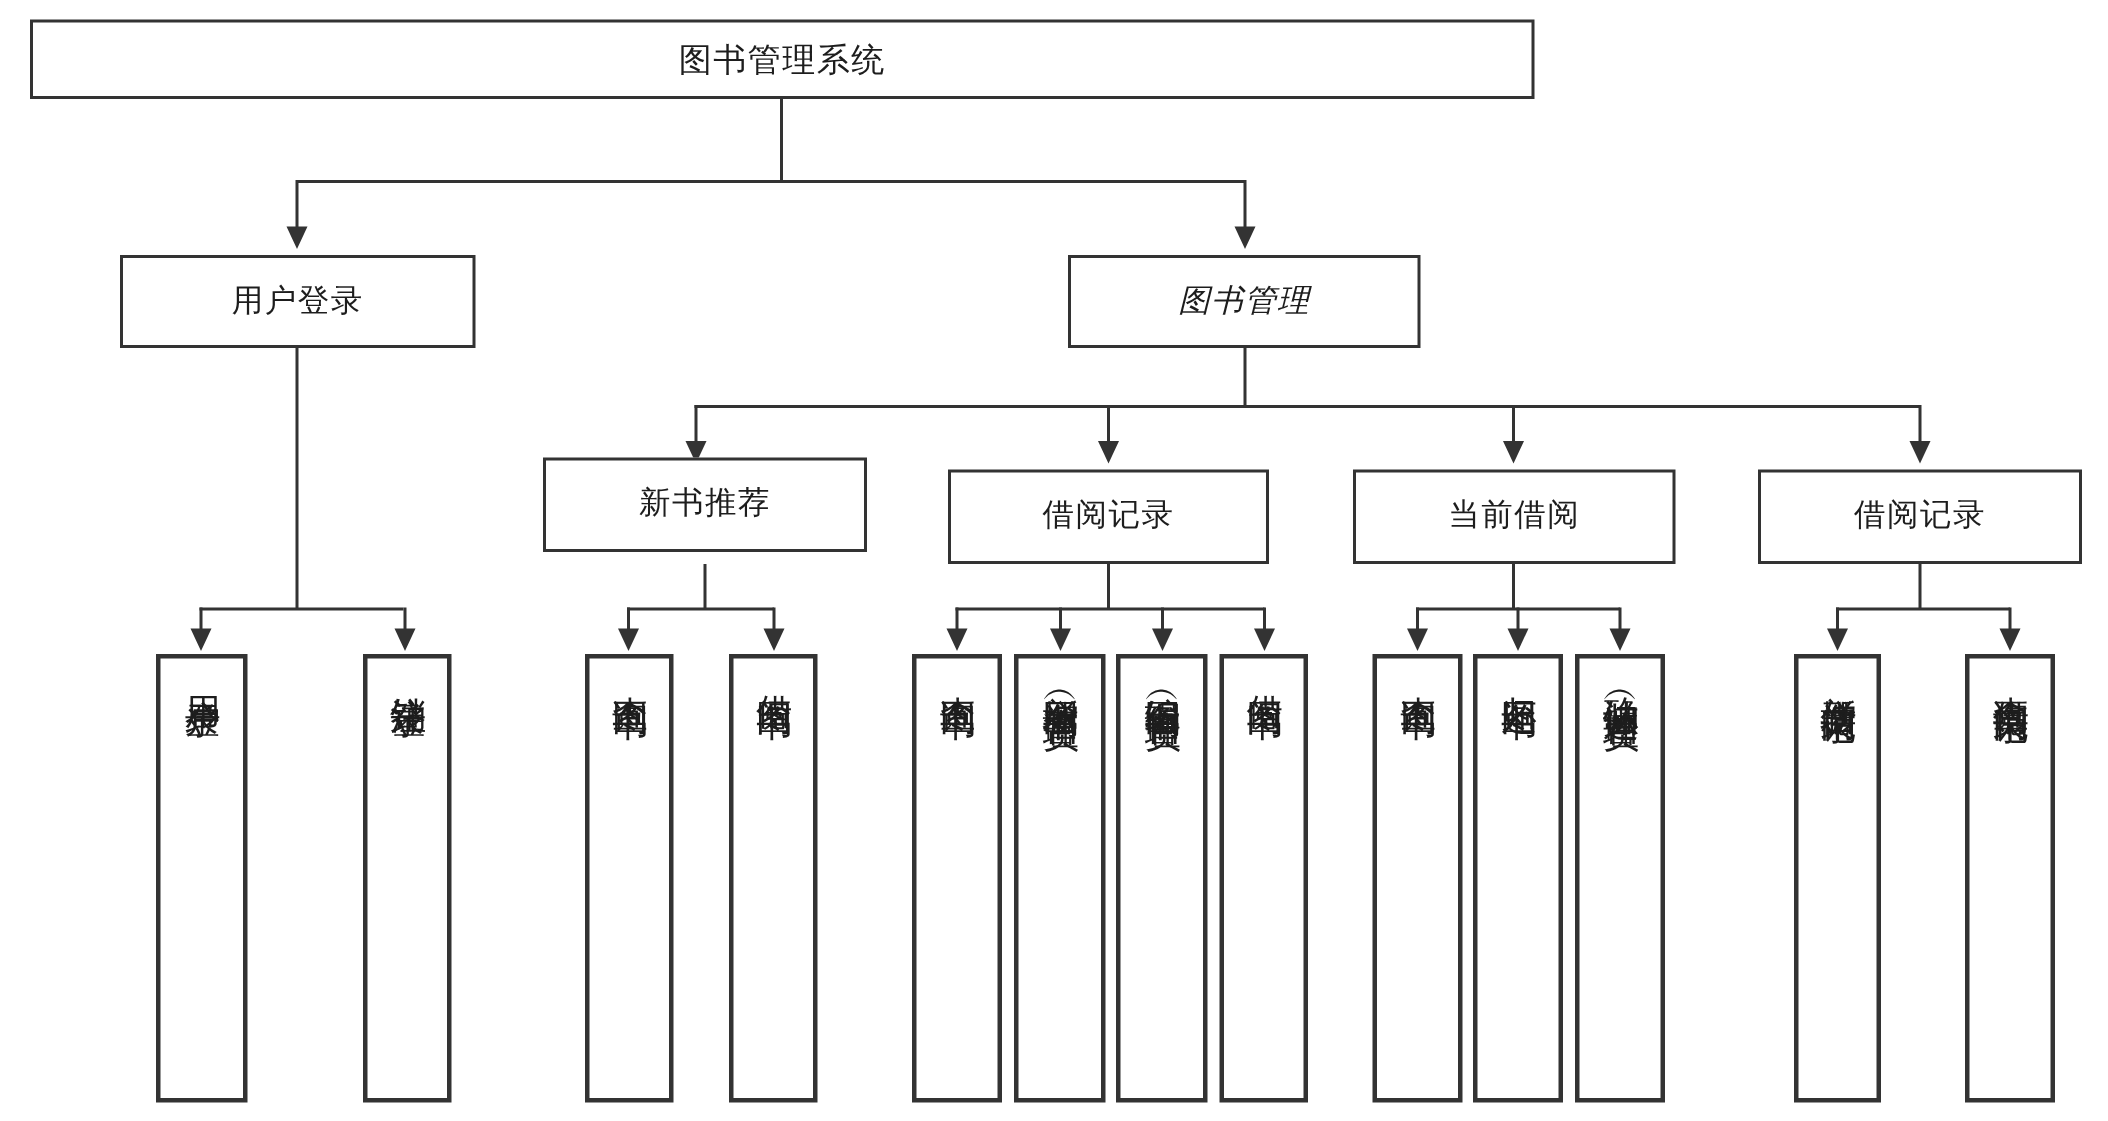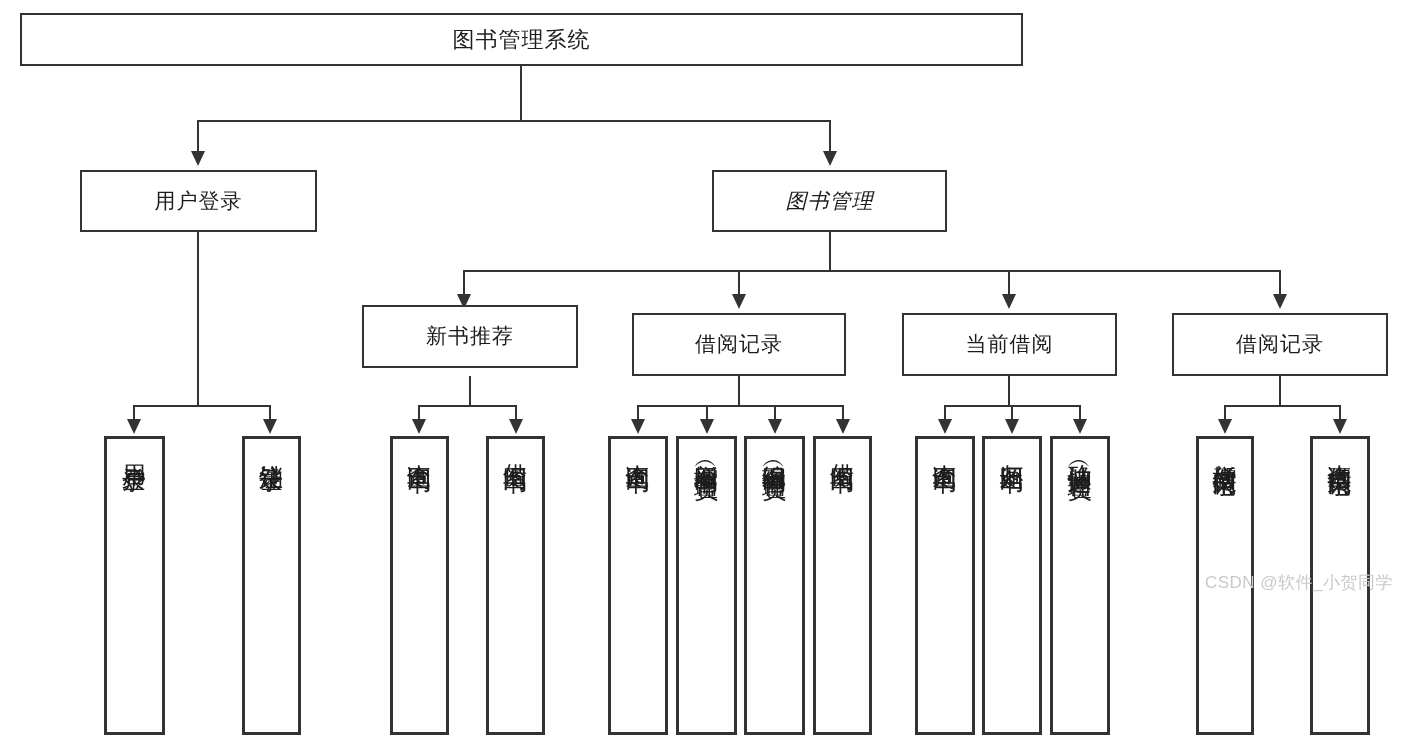--- a/index.html
+++ b/index.html
@@ -206,15 +206,14 @@
     <span class="lbl">确认归还（管理员）</span>
   </div>
 
   <div class="node leaf" style="left:1196px;top:436px;width:58px;height:299px;">
     <span class="lbl">新增借阅记录</span>
   </div>
   <div class="node leaf" style="left:1310px;top:436px;width:60px;height:299px;">
     <span class="lbl">查询借阅记录</span>
   </div>
 
-  <div class="watermark">CSDN @软件_小贺同学</div>
 
 </div>
 
 </body></html>

